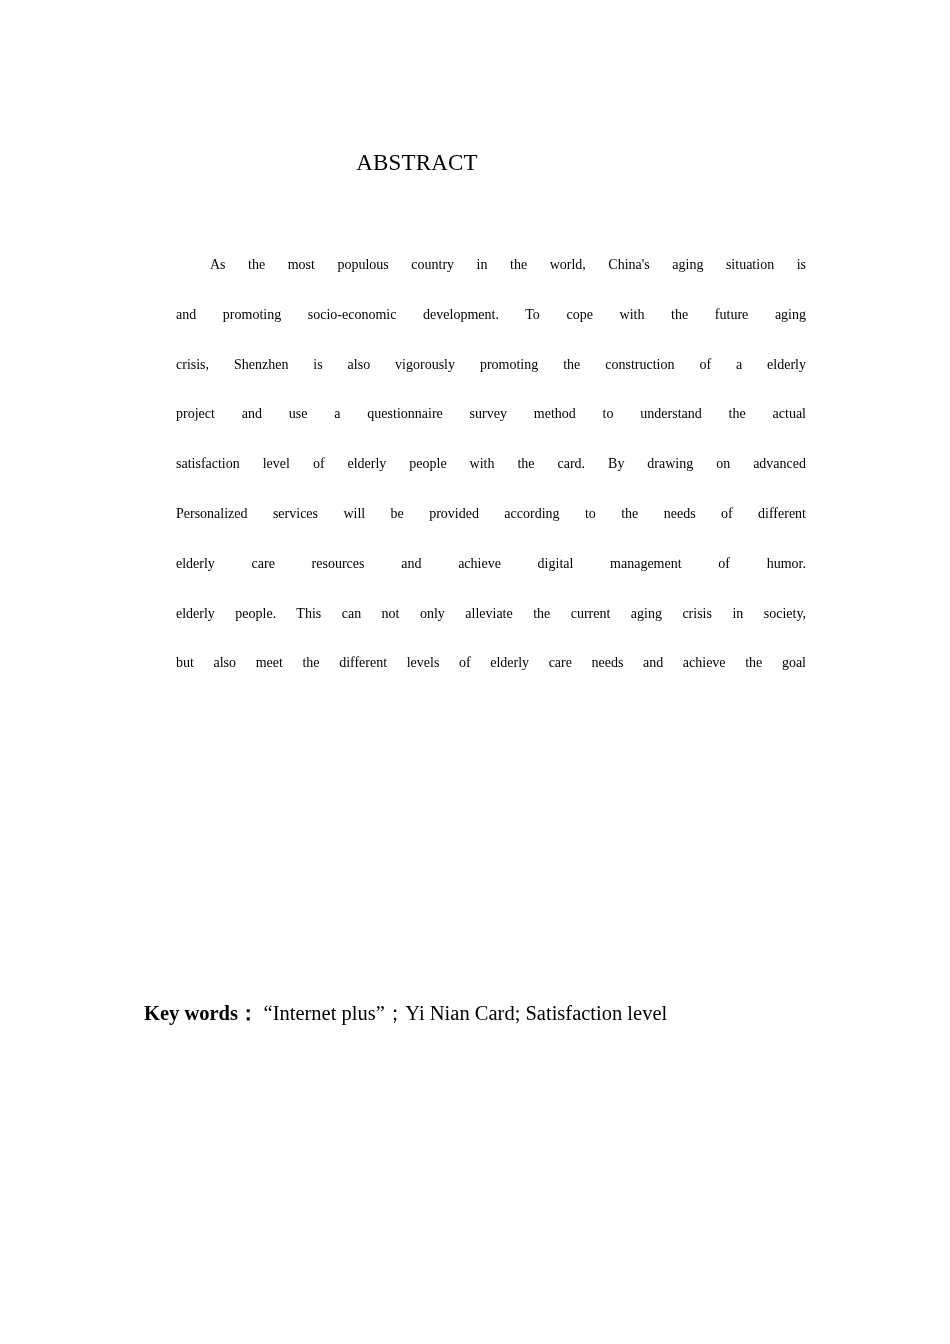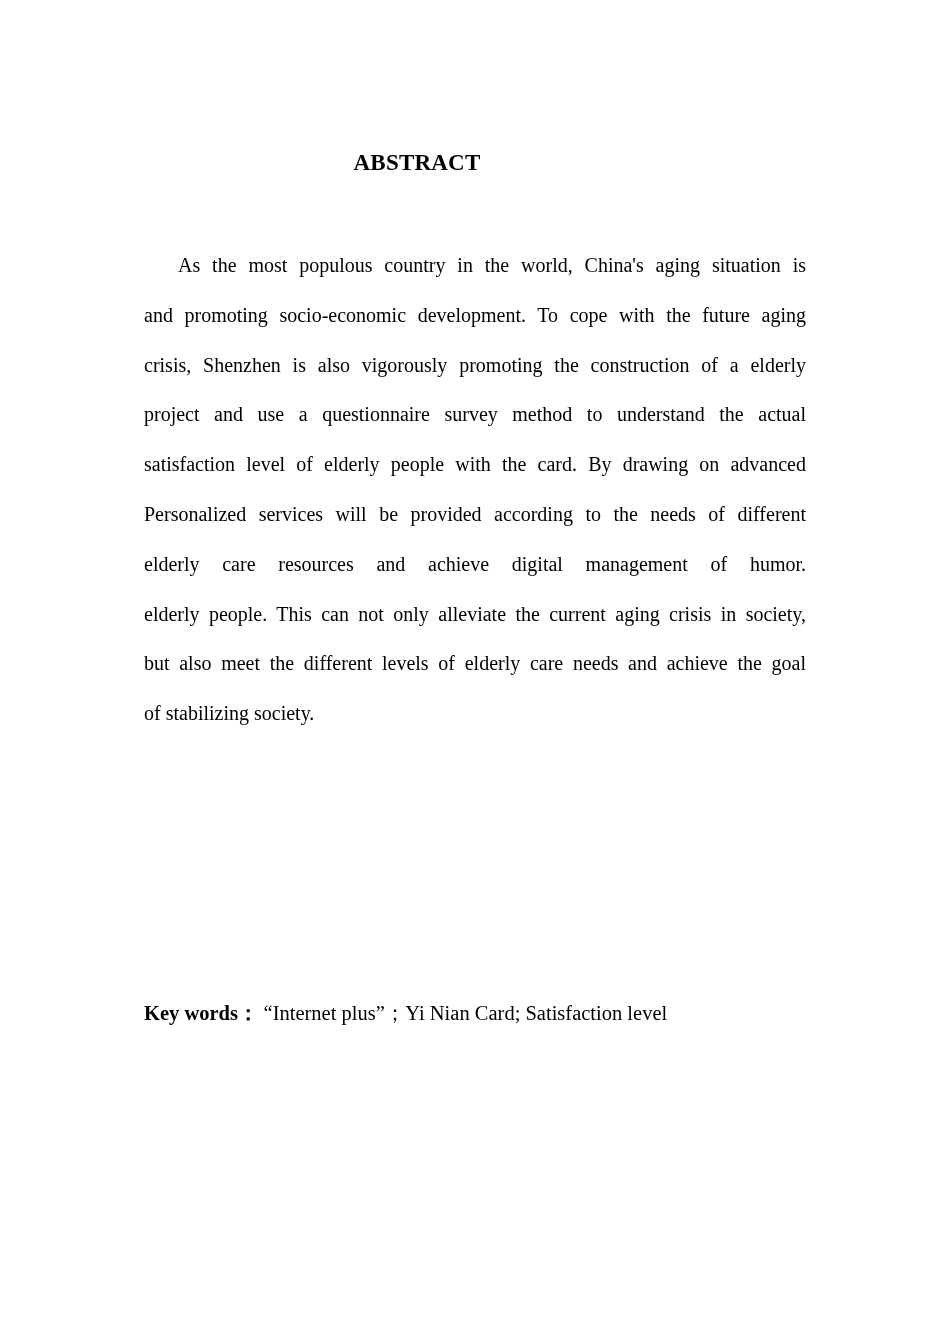--- a/index.html
+++ b/index.html
@@ -1,40 +1,39 @@
 <!DOCTYPE html>
 <html><head>
 <meta charset="utf-8">
 <style>
   html, body { margin: 0; padding: 0; background: #ffffff; }
   body { width: 950px; height: 1344px; position: relative; overflow: hidden;
          font-family: "Liberation Serif", "DejaVu Serif", serif; color: #000; }
   .title { position: absolute; top: 150px; left: 0; width: 834px; text-align: center;
-           font-size: 23px; font-weight: bold; letter-spacing: 0.2px; }
+           font-size: 23px; font-weight: normal; letter-spacing: 0.2px; }
   .body { position: absolute; top: 251px; left: 144px; width: 662px; }
-  .line { height: 49.8px; font-size: 20px; line-height: 28px;
-          text-align: justify; text-align-last: justify; white-space: nowrap; }
+  .line { height: 49.8px; font-size: 14px; line-height: 28px;
+          text-align: justify; text-align-last: justify; white-space: nowrap; margin-left: 32px; }
   .line.first { text-indent: 34px; }
   .line.last { text-align-last: left; }
   .kw { position: absolute; top: 999px; left: 144px; font-size: 20.5px; line-height: 28px; white-space: nowrap; }
   .kw b { font-weight: bold; text-align: center; }
 </style>
 </head>
 <body>
 
 <div class="title">ABSTRACT</div>
 
 <div class="body">
   <div class="line first">As the most populous country in the world, China's aging situation is</div>
   <div class="line">and promoting socio-economic development. To cope with the future aging</div>
   <div class="line">crisis, Shenzhen is also vigorously promoting the construction of a elderly</div>
   <div class="line">project and use a questionnaire survey method to understand the actual</div>
   <div class="line">satisfaction level of elderly people with the card. By drawing on advanced</div>
   <div class="line">Personalized services will be provided according to the needs of different</div>
   <div class="line">elderly care resources and achieve digital management of humor.</div>
   <div class="line">elderly people. This can not only alleviate the current aging crisis in society,</div>
   <div class="line">but also meet the different levels of elderly care needs and achieve the goal</div>
-  <div class="line last">of stabilizing society.</div>
 </div>
 
 <div class="kw">
   <b>Key  words：</b><span style="white-space:pre"> “Internet plus”；Yi Nian Card; Satisfaction level</span>
 </div>
 
 </body></html>

